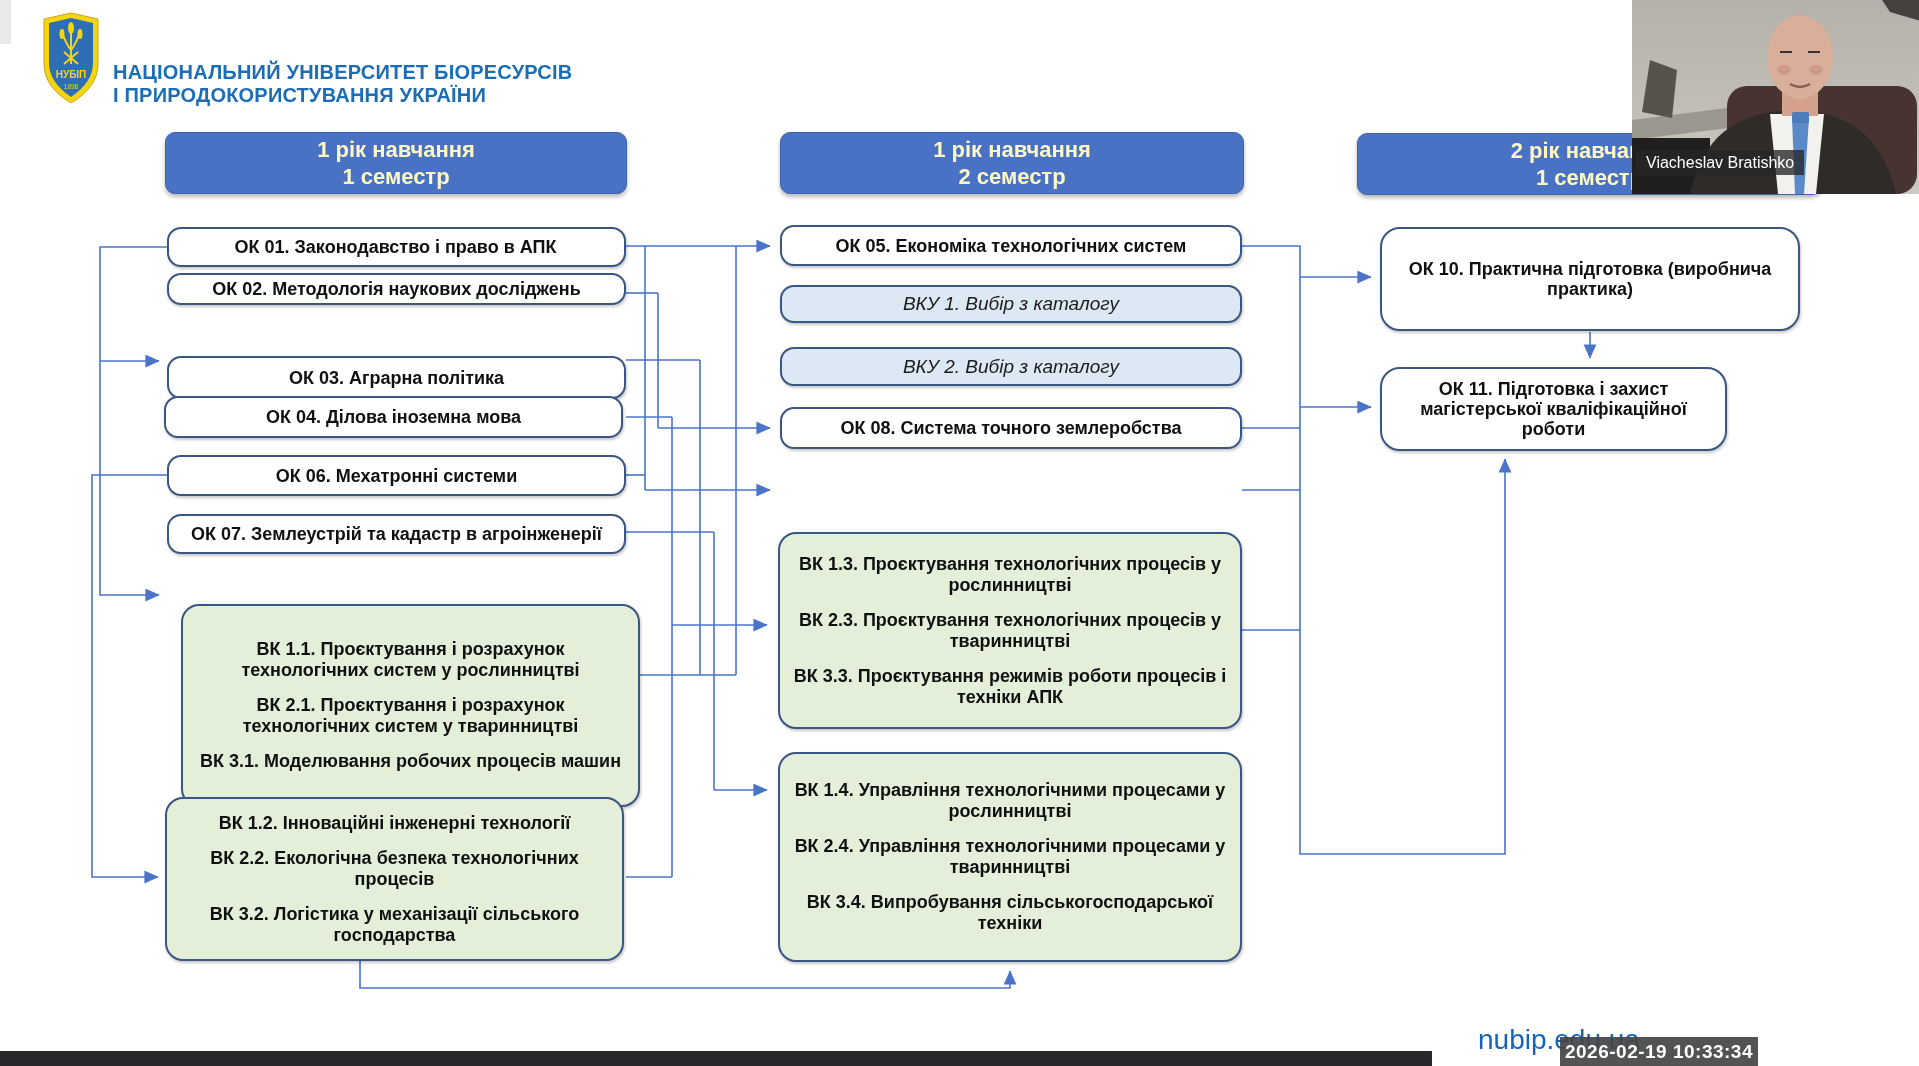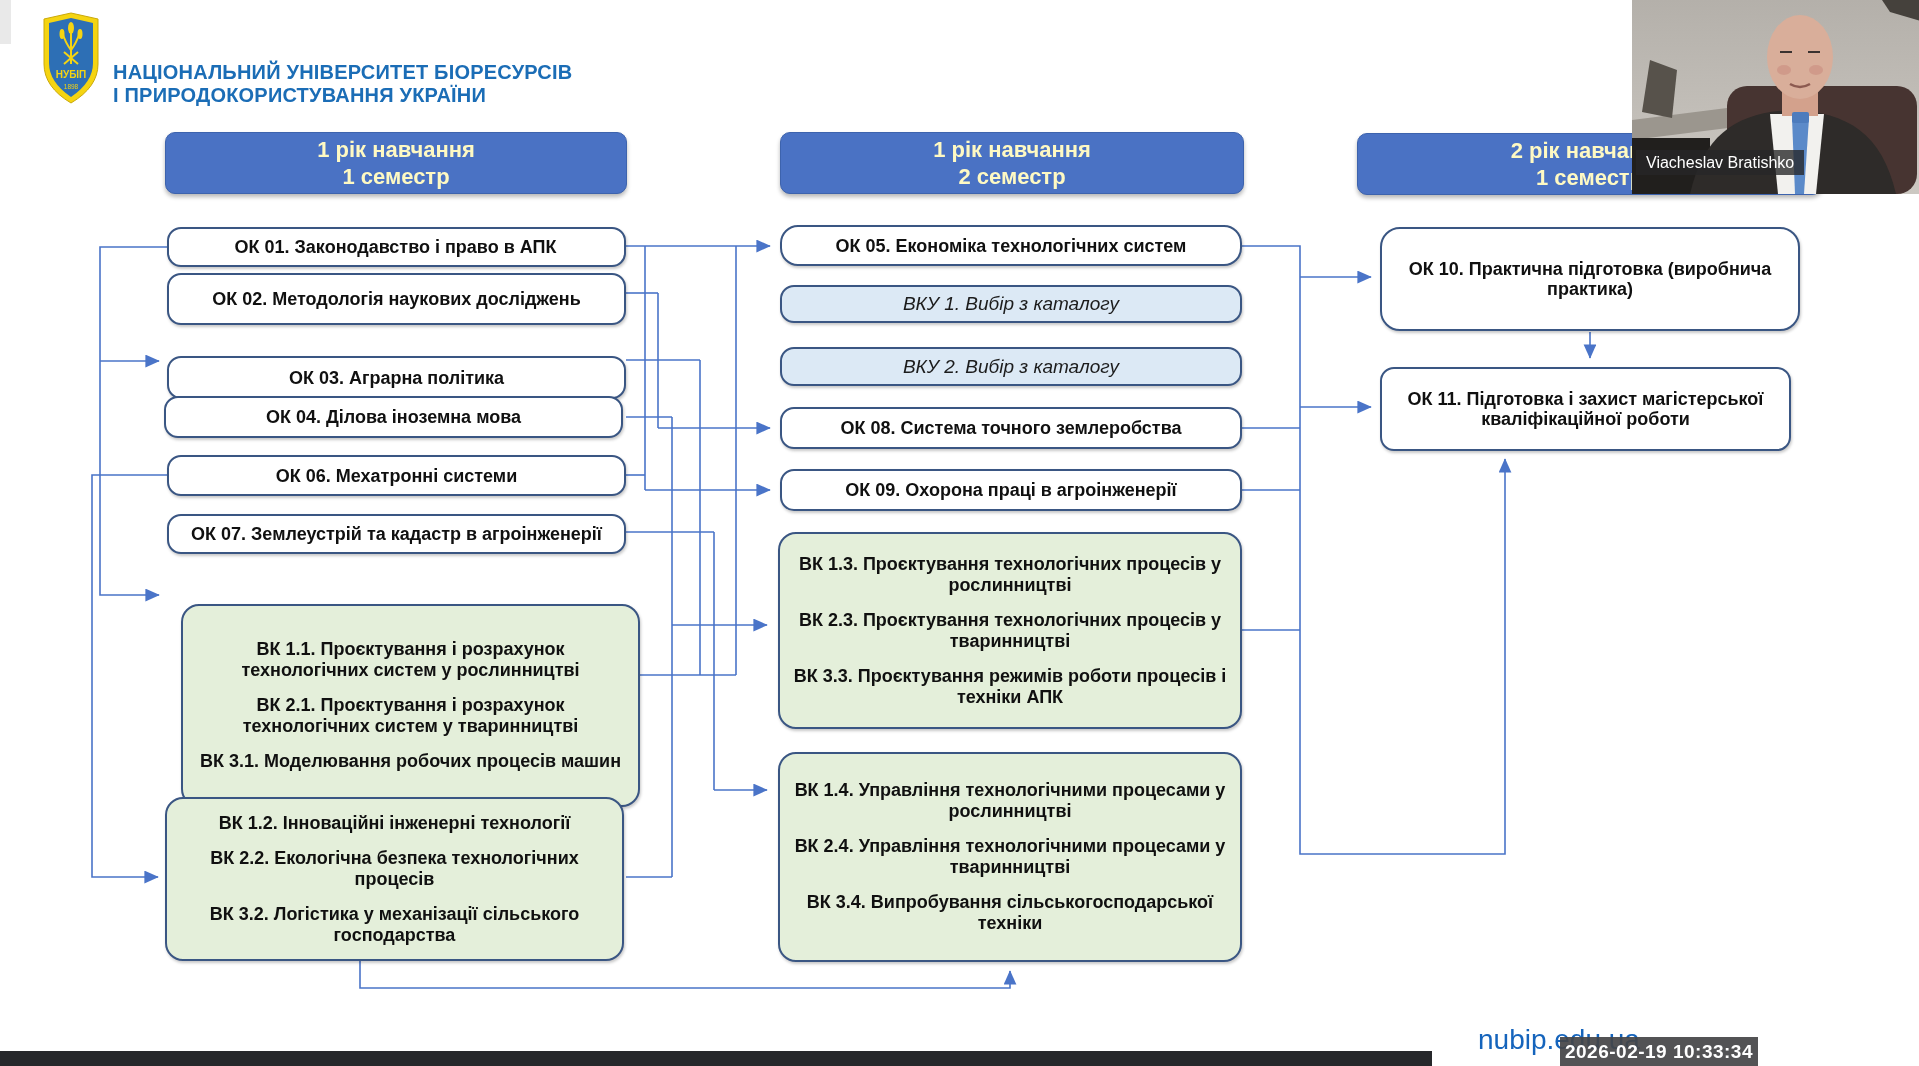--- a/index.html
+++ b/index.html
@@ -109,62 +109,61 @@
       <path d="M1242,630 H1300"></path>
       <path d="M1590,332 V358" marker-end="url(#ar)"></path>
     </g>
   </svg>
 
   <div class="hdr" style="left:165px;top:132px;width:460px;height:60px;">
     <div>1 рік навчання</div>
     <div>1 семестр</div>
   </div>
   <div class="box" style="left:167px;top:227px;width:459px;height:40px;padding-left:8px;">ОК 01. Законодавство і право в АПК</div>
-  <div class="box" style="left:167px;top:273px;width:459px;height:52px;">ОК 02. Методологія наукових досліджень</div>
+  <div class="box" style="left:167px;top:273px;width:459px;height:32px;">ОК 02. Методологія наукових досліджень</div>
   <div class="box" style="left:167px;top:356px;width:459px;height:43px;">ОК 03. Аграрна політика</div>
   <div class="box" style="left:164px;top:396px;width:459px;height:42px;">ОК 04. Ділова іноземна мова</div>
   <div class="box" style="left:167px;top:455px;width:459px;height:41px;">ОК 06. Мехатронні системи</div>
   <div class="box" style="left:167px;top:514px;width:459px;height:40px;">ОК 07. Землеустрій та кадастр в агроінженерії</div>
   <div class="box green" style="left:167px;top:604px;width:459px;height:203px;margin-left:14px;">
     <p>ВК 1.1. Проєктування і розрахунок технологічних систем у рослинництві</p>
     <p>ВК 2.1. Проєктування і розрахунок технологічних систем у тваринництві</p>
     <p>ВК 3.1. Моделювання робочих процесів машин</p>
   </div>
   <div class="box green" style="left:165px;top:797px;width:459px;height:164px;">
     <p>ВК 1.2. Інноваційні інженерні технології</p>
     <p>ВК 2.2. Екологічна безпека технологічних процесів</p>
     <p>ВК 3.2. Логістика у механізації сільського господарства</p>
   </div>
 
   <div class="hdr" style="left:780px;top:132px;width:462px;height:60px;">
     <div>1 рік навчання</div>
     <div>2 семестр</div>
   </div>
-  <div class="box" style="left:780px;top:225px;width:462px;height:41px;border-radius:18px;">ОК 05. Економіка технологічних систем</div>
+  <div class="box" style="left:780px;top:225px;width:462px;height:41px;">ОК 05. Економіка технологічних систем</div>
   <div class="box blue" style="left:780px;top:285px;width:462px;height:38px;">ВКУ 1. Вибір з каталогу</div>
   <div class="box blue" style="left:780px;top:347px;width:462px;height:39px;">ВКУ 2. Вибір з каталогу</div>
   <div class="box" style="left:780px;top:407px;width:462px;height:42px;">ОК 08. Система точного землеробства</div>
-  <div class="box" style="left:780px;top:469px;width:462px;height:42px;">ОК 09. Охорона праці в агроінженерії</div>
   <div class="box green" style="left:778px;top:532px;width:464px;height:197px;">
     <p>ВК 1.3. Проєктування технологічних процесів у рослинництві</p>
     <p>ВК 2.3. Проєктування технологічних процесів у тваринництві</p>
     <p>ВК 3.3. Проєктування режимів роботи процесів і техніки АПК</p>
   </div>
   <div class="box green" style="left:778px;top:752px;width:464px;height:210px;">
     <p>ВК 1.4. Управління технологічними процесами у рослинництві</p>
     <p>ВК 2.4. Управління технологічними процесами у тваринництві</p>
     <p>ВК 3.4. Випробування сільськогосподарської техніки</p>
   </div>
 
   <div class="hdr" style="left:1357px;top:133px;width:463px;height:60px;">
     <div>2 рік навчання</div>
     <div>1 семестр</div>
   </div>
   <div class="box" style="left:1380px;top:227px;width:420px;height:104px;border-radius:20px;">ОК 10. Практична підготовка (виробнича практика)</div>
-  <div class="box" style="left:1380px;top:367px;width:411px;height:84px;border-radius:14px;">ОК 11. Підготовка і захист магістерської кваліфікаційної роботи</div>
+  <div class="box" style="left:1380px;top:367px;width:347px;height:84px;border-radius:20px;">ОК 11. Підготовка і захист магістерської кваліфікаційної роботи</div>
 
   <div class="webcam">
     <svg width="320" height="194" viewBox="0 0 320 194">
       <defs>
         <linearGradient id="wall" x1="0" y1="0" x2="0" y2="1">
           <stop offset="0" stop-color="#b4b0aa"></stop>
           <stop offset="1" stop-color="#ccc8c2"></stop>
         </linearGradient>
       </defs>
       <rect x="0" y="0" width="320" height="194" fill="url(#wall)"></rect>

